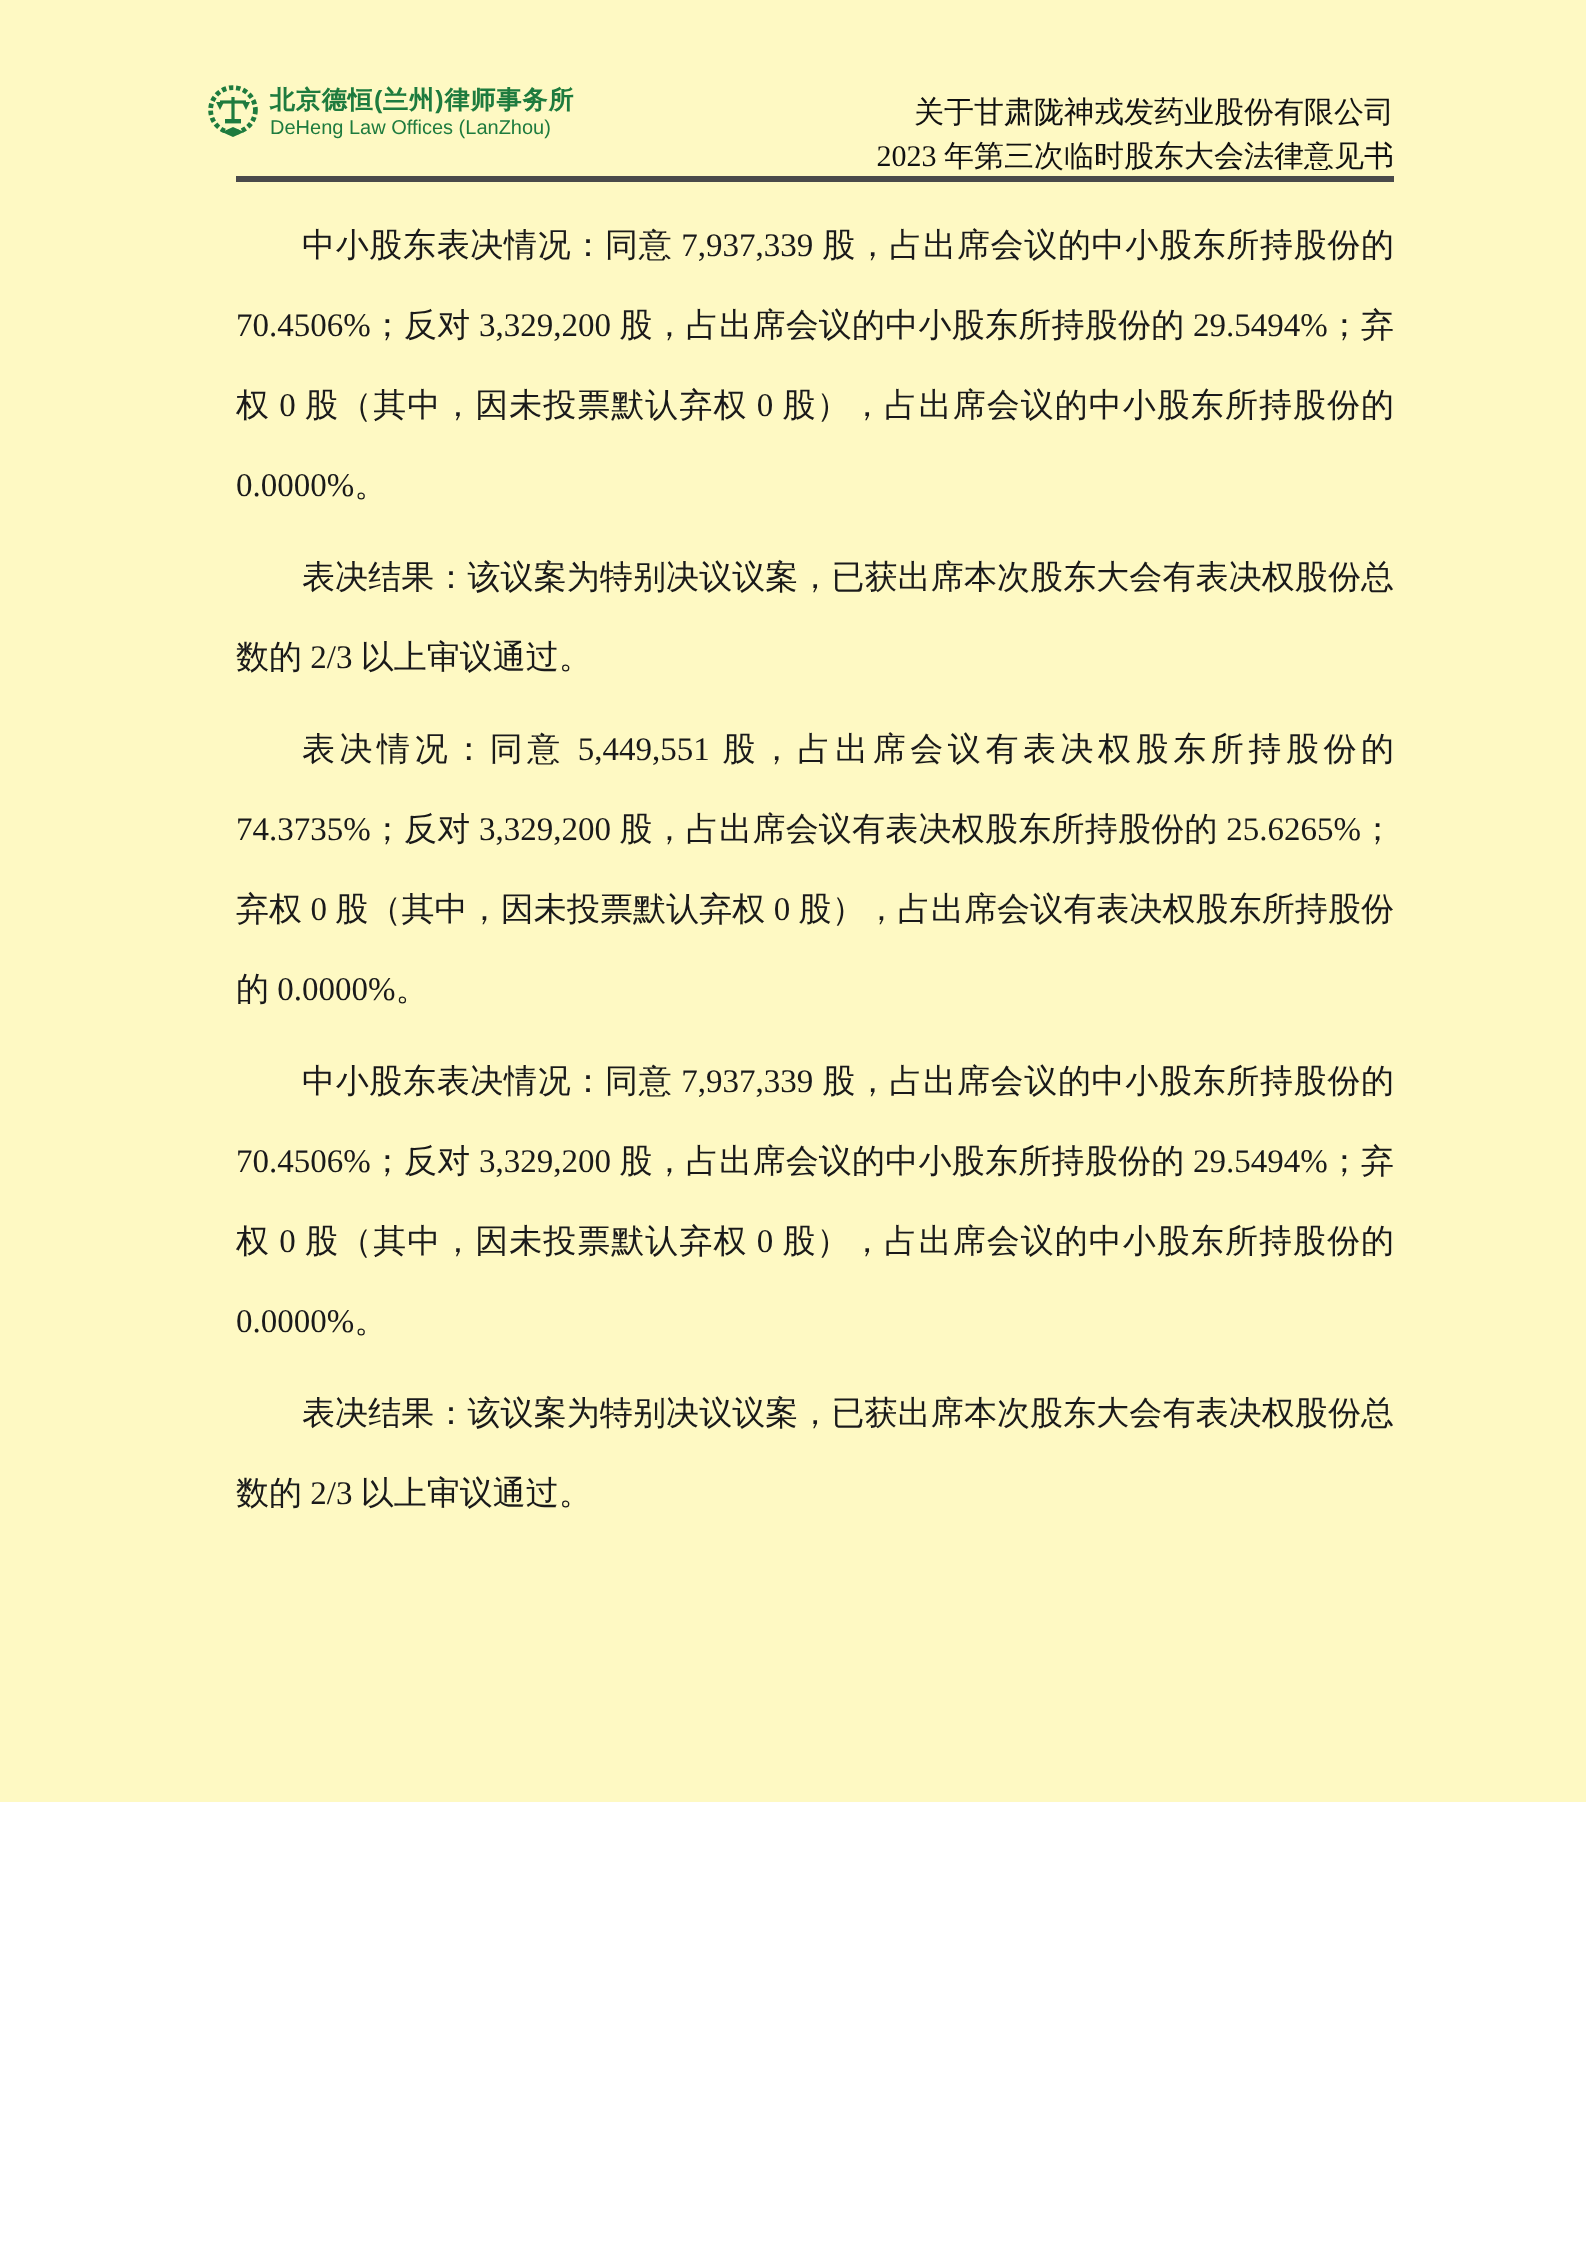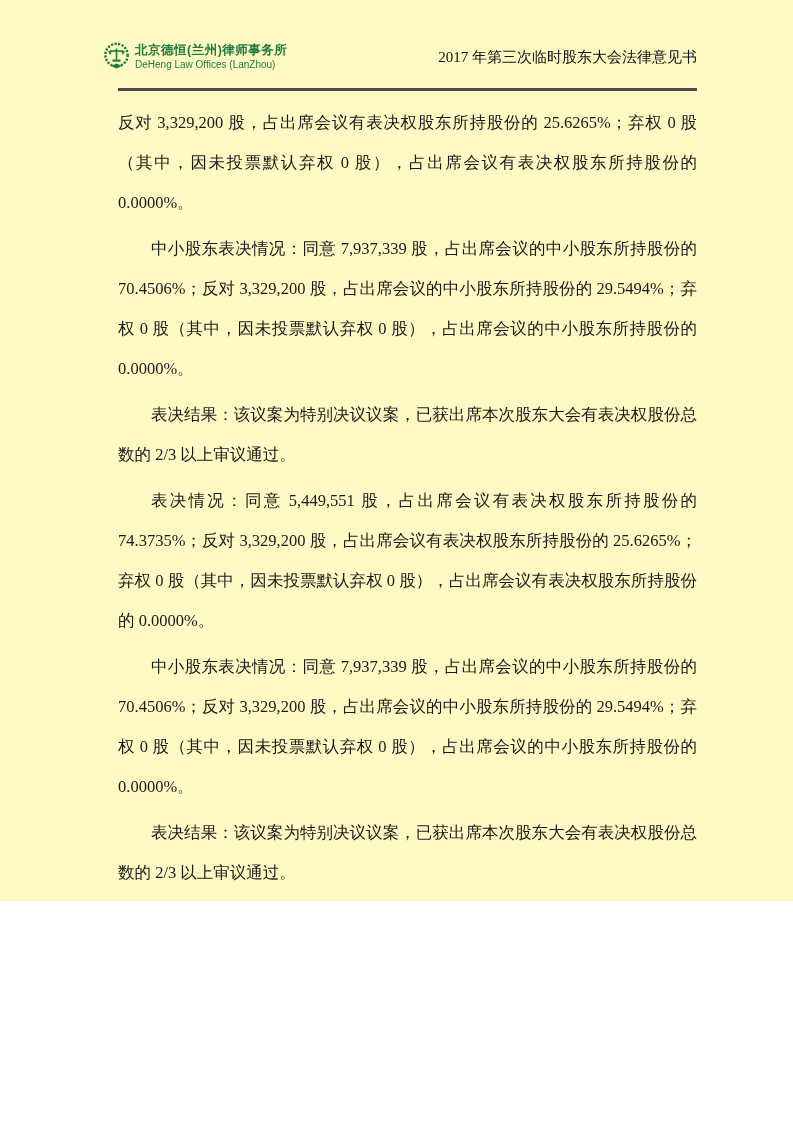--- a/index.html
+++ b/index.html
@@ -106,28 +106,28 @@
           <path d="M8 24 L13.5 21.5 L19 24 L13.5 26.5 Z" fill="#1e7b3e"></path>
         </svg>
       </span>
       <div class="logo-text">
         <div class="logo-cn">北京德恒(兰州)律师事务所</div>
         <div class="logo-en">DeHeng Law Offices (LanZhou)</div>
       </div>
     </div>
 
     <div class="doc-title">
-      <div>2017 年第三次临时股东大会法律意见书</div>
+      <div>关于甘肃陇神戎发药业股份有限公司</div>
+      <div>2023 年第三次临时股东大会法律意见书</div>
     </div>
   </header>
 
   <div class="header-rule"></div>
 
   <main class="doc-body">
-    <p class="para continuation">反对 3,329,200 股，占出席会议有表决权股东所持股份的 25.6265%；弃权 0 股（其中，因未投票默认弃权 0 股），占出席会议有表决权股东所持股份的 0.0000%。</p>
     <p class="para">中小股东表决情况：同意 7,937,339 股，占出席会议的中小股东所持股份的 70.4506%；反对 3,329,200 股，占出席会议的中小股东所持股份的 29.5494%；弃权 0 股（其中，因未投票默认弃权 0 股），占出席会议的中小股东所持股份的 0.0000%。</p>
     <p class="para">表决结果：该议案为特别决议议案，已获出席本次股东大会有表决权股份总数的 2/3 以上审议通过。</p>
     <p class="para">表决情况：同意 5,449,551 股，占出席会议有表决权股东所持股份的 74.3735%；反对 3,329,200 股，占出席会议有表决权股东所持股份的 25.6265%；弃权 0 股（其中，因未投票默认弃权 0 股），占出席会议有表决权股东所持股份的 0.0000%。</p>
     <p class="para">中小股东表决情况：同意 7,937,339 股，占出席会议的中小股东所持股份的 70.4506%；反对 3,329,200 股，占出席会议的中小股东所持股份的 29.5494%；弃权 0 股（其中，因未投票默认弃权 0 股），占出席会议的中小股东所持股份的 0.0000%。</p>
     <p class="para">表决结果：该议案为特别决议议案，已获出席本次股东大会有表决权股份总数的 2/3 以上审议通过。</p>
   </main>
 
   <footer class="page-footer">
     <span class="page-number">- 16 -</span>
   </footer>

